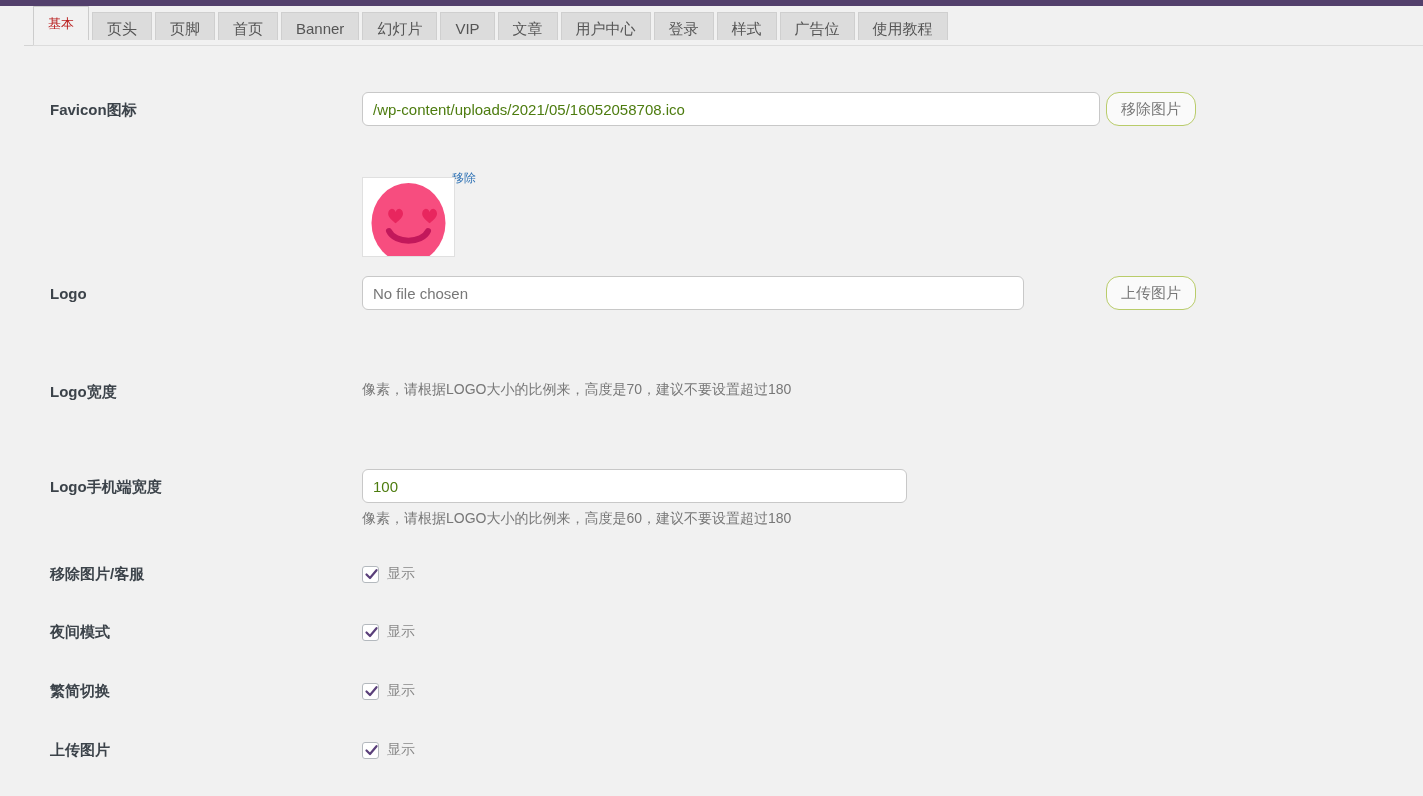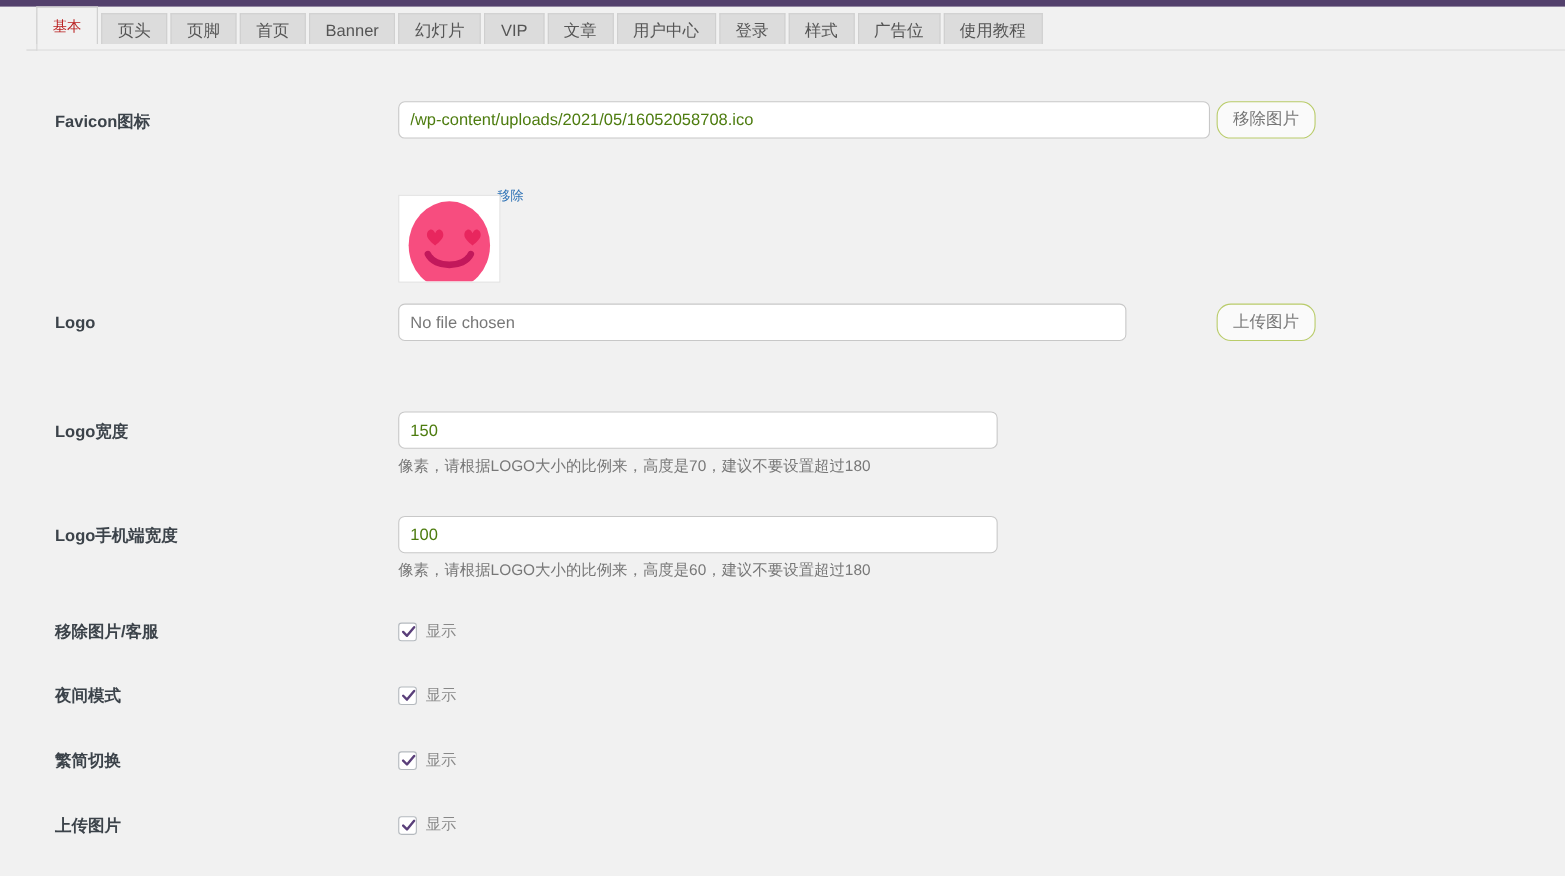--- a/index.html
+++ b/index.html
@@ -245,21 +245,20 @@
     <div class="lbl" style="top:13px;">Logo</div>
     <div class="field" style="top:4px;">
       <input class="txt" style="width: 662px;" placeholder="No file chosen">
     </div>
     <button class="btn" style="position:absolute;left:1106px;top:4px;">上传图片</button>
   </div>
 
   <div class="row" style="top:330px;height:80px;">
     <div class="lbl" style="top:13px;">Logo宽度</div>
     <div class="field" style="top:4px;">
-      <input class="txt" style="width: 545px;" value="150">
       <div class="hint">像素，请根据LOGO大小的比例来，高度是70，建议不要设置超过180</div>
     </div>
   </div>
 
   <div class="row" style="top:425px;height:80px;">
     <div class="lbl" style="top:13px;">Logo手机端宽度</div>
     <div class="field" style="top:4px;">
       <input class="txt" style="width: 545px;" value="100">
       <div class="hint">像素，请根据LOGO大小的比例来，高度是60，建议不要设置超过180</div>
     </div>

